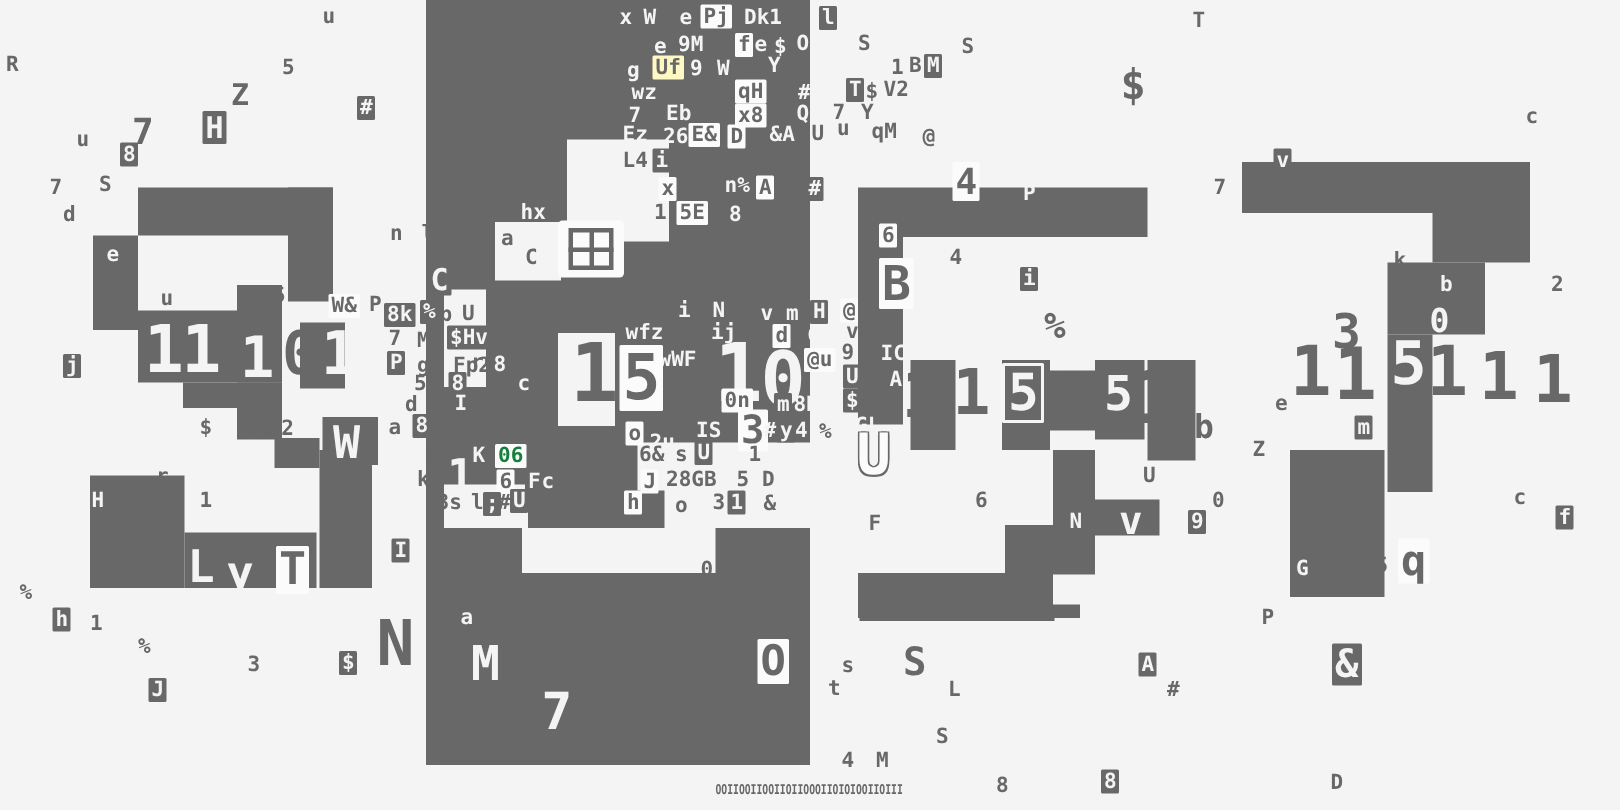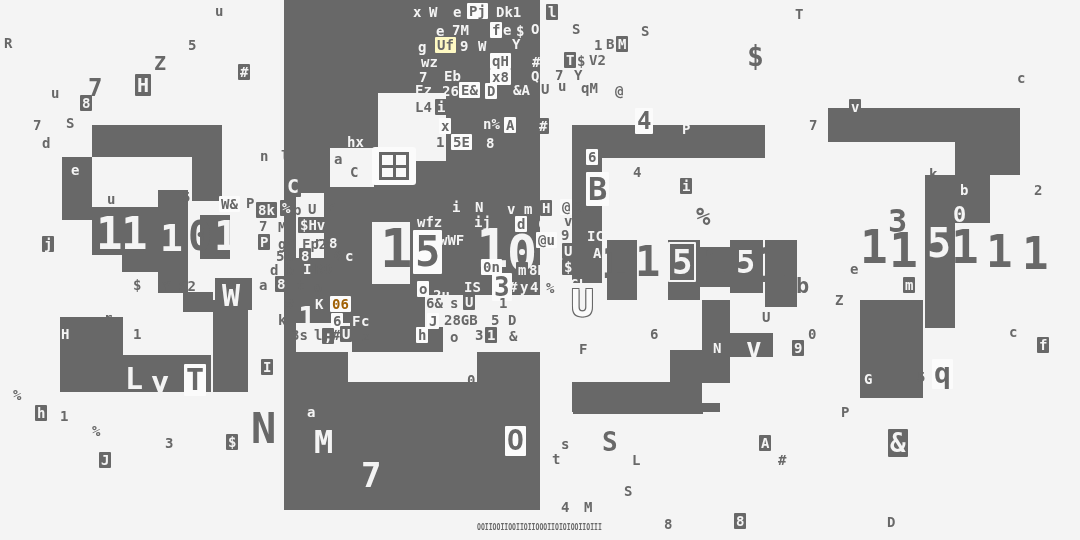--- a/index.html
+++ b/index.html
@@ -158,21 +158,21 @@
       <span class="glyph bw" style="left: 226px; top: 434px; font-size: 14px; color: rgb(244, 244, 244); background: rgb(104, 104, 104);">$</span>
       <span class="glyph bw" style="left: 99px; top: 452px; font-size: 14px; color: rgb(244, 244, 244); background: rgb(104, 104, 104);">J</span>
       <span class="glyph d" style="left: 251px; top: 408px; font-size: 42px; color: rgb(104, 104, 104);">N</span>
       <span class="glyph w" style="left: 413px; top: 5px; font-size: 14px; color: rgb(244, 244, 244);">x</span>
       <span class="glyph w" style="left: 429px; top: 5px; font-size: 14px; color: rgb(244, 244, 244);">W</span>
       <span class="glyph w" style="left: 453px; top: 5px; font-size: 14px; color: rgb(244, 244, 244);">e</span>
       <span class="glyph bd" style="left: 467px; top: 3px; font-size: 14px; color: rgb(104, 104, 104); background: rgb(251, 251, 251);">Pj</span>
       <span class="glyph w" style="left: 496px; top: 5px; font-size: 14px; color: rgb(244, 244, 244);">Dk1</span>
       <span class="glyph bw" style="left: 546px; top: 4px; font-size: 14px; color: rgb(244, 244, 244); background: rgb(104, 104, 104);">l</span>
       <span class="glyph w" style="left: 436px; top: 24px; font-size: 14px; color: rgb(244, 244, 244);">e</span>
-      <span class="glyph w" style="left: 452px; top: 23px; font-size: 14px; color: rgb(244, 244, 244);">7M</span>
+      <span class="glyph w" style="left: 452px; top: 23px; font-size: 14px; color: rgb(244, 244, 244);">9M</span>
       <span class="glyph bd" style="left: 490px; top: 22px; font-size: 14px; color: rgb(104, 104, 104); background: rgb(251, 251, 251);">f</span>
       <span class="glyph w" style="left: 503px; top: 23px; font-size: 14px; color: rgb(244, 244, 244);">e</span>
       <span class="glyph w" style="left: 516px; top: 24px; font-size: 14px; color: rgb(244, 244, 244);">$</span>
       <span class="glyph w" style="left: 531px; top: 22px; font-size: 14px; color: rgb(244, 244, 244);">O</span>
       <span class="glyph d" style="left: 572px; top: 22px; font-size: 14px; color: rgb(104, 104, 104);">S</span>
       <span class="glyph d" style="left: 641px; top: 24px; font-size: 14px; color: rgb(104, 104, 104);">S</span>
       <span class="glyph w" style="left: 418px; top: 40px; font-size: 14px; color: rgb(244, 244, 244);">g</span>
       <span class="glyph bd" style="left: 435px; top: 37px; font-size: 14px; color: rgb(104, 104, 104); background: #fef9c3;">Uf</span>
       <span class="glyph w" style="left: 460px; top: 39px; font-size: 14px; color: rgb(244, 244, 244);">9</span>
       <span class="glyph w" style="left: 478px; top: 39px; font-size: 14px; color: rgb(244, 244, 244);">W</span>
@@ -254,21 +254,21 @@
       <span class="glyph d" style="left: 426px; top: 296px; font-size: 14px; color: rgb(104, 104, 104);">6&amp;</span>
       <span class="glyph d" style="left: 450px; top: 296px; font-size: 14px; color: rgb(104, 104, 104);">s</span>
       <span class="glyph bw" style="left: 463px; top: 294px; font-size: 14px; color: rgb(244, 244, 244); background: rgb(104, 104, 104);">U</span>
       <span class="glyph d" style="left: 499px; top: 296px; font-size: 14px; color: rgb(104, 104, 104);">1</span>
       <span class="glyph bd" style="left: 427px; top: 313px; font-size: 14px; color: rgb(104, 104, 104); background: rgb(251, 251, 251);">J</span>
       <span class="glyph d" style="left: 444px; top: 313px; font-size: 14px; color: rgb(104, 104, 104);">28GB</span>
       <span class="glyph d" style="left: 491px; top: 313px; font-size: 14px; color: rgb(104, 104, 104);">5</span>
       <span class="glyph d" style="left: 508px; top: 313px; font-size: 14px; color: rgb(104, 104, 104);">D</span>
       <span class="glyph w" style="left: 298px; top: 303px; font-size: 30px; color: rgb(244, 244, 244);">1</span>
       <span class="glyph w" style="left: 315px; top: 297px; font-size: 14px; color: rgb(244, 244, 244);">K</span>
-      <span class="glyph bd" style="left: 330px; top: 296px; font-size: 14px; color: #a16207; background: rgb(251, 251, 251);">06</span>
+      <span class="glyph bd" style="left: 330px; top: 296px; font-size: 14px; color: #15803d; background: rgb(251, 251, 251);">06</span>
       <span class="glyph bd" style="left: 331px; top: 313px; font-size: 14px; color: rgb(104, 104, 104); background: rgb(251, 251, 251);">6</span>
       <span class="glyph bw" style="left: 350px; top: 313px; font-size: 14px; color: rgb(244, 244, 244); background: rgb(104, 104, 104);">F</span>
       <span class="glyph w" style="left: 361px; top: 314px; font-size: 14px; color: rgb(244, 244, 244);">c</span>
       <span class="glyph d" style="left: 291px; top: 328px; font-size: 14px; color: rgb(104, 104, 104);">3s</span>
       <span class="glyph d" style="left: 314px; top: 328px; font-size: 14px; color: rgb(104, 104, 104);">l</span>
       <span class="glyph bw" style="left: 322px; top: 328px; font-size: 14px; color: rgb(244, 244, 244); background: rgb(104, 104, 104);">;</span>
       <span class="glyph d" style="left: 332px; top: 328px; font-size: 14px; color: rgb(104, 104, 104);">#</span>
       <span class="glyph bw" style="left: 340px; top: 326px; font-size: 14px; color: rgb(244, 244, 244); background: rgb(104, 104, 104);">U</span>
       <span class="glyph d" style="left: 361px; top: 329px; font-size: 14px; color: rgb(104, 104, 104);">z</span>
       <span class="glyph bd" style="left: 416px; top: 327px; font-size: 14px; color: rgb(104, 104, 104); background: rgb(251, 251, 251);">h</span>

